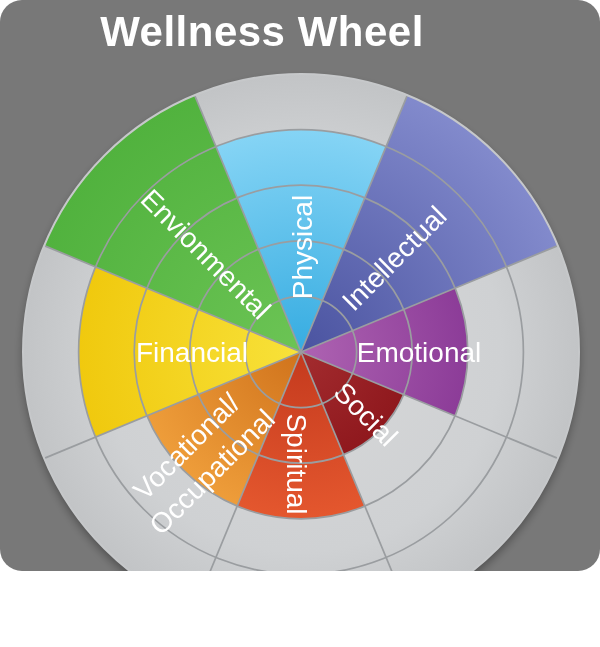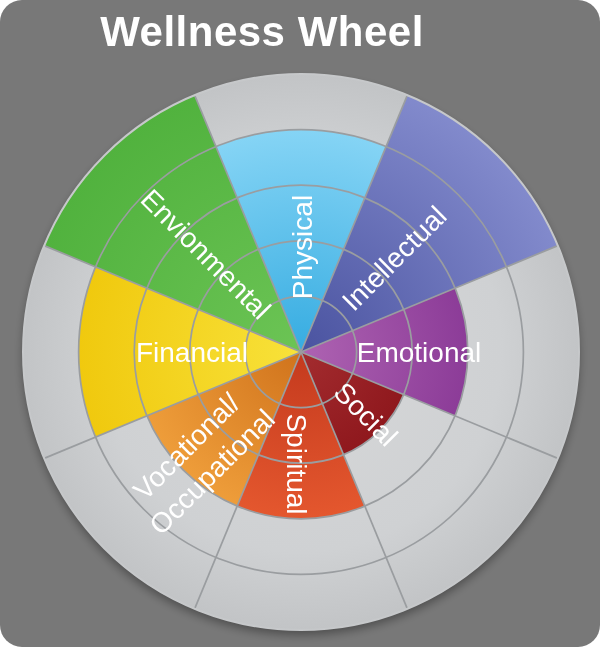--- a/index.html
+++ b/index.html
@@ -1,19 +1,19 @@
 <!DOCTYPE html>
 <html><head>
 <meta charset="utf-8">
 <style>
   html, body { margin: 0; padding: 0; background: #ffffff; }
   .card {
     position: relative;
     width: 600px;
-    height: 647px;
+    height: 571px;
     border-radius: 22px;
     background: #787878;
     overflow: hidden;
     font-family: "Liberation Sans", sans-serif;
   }
   .chart-title {
     position: absolute;
     top: 8px;
     left: 0;
     width: 524px;           

